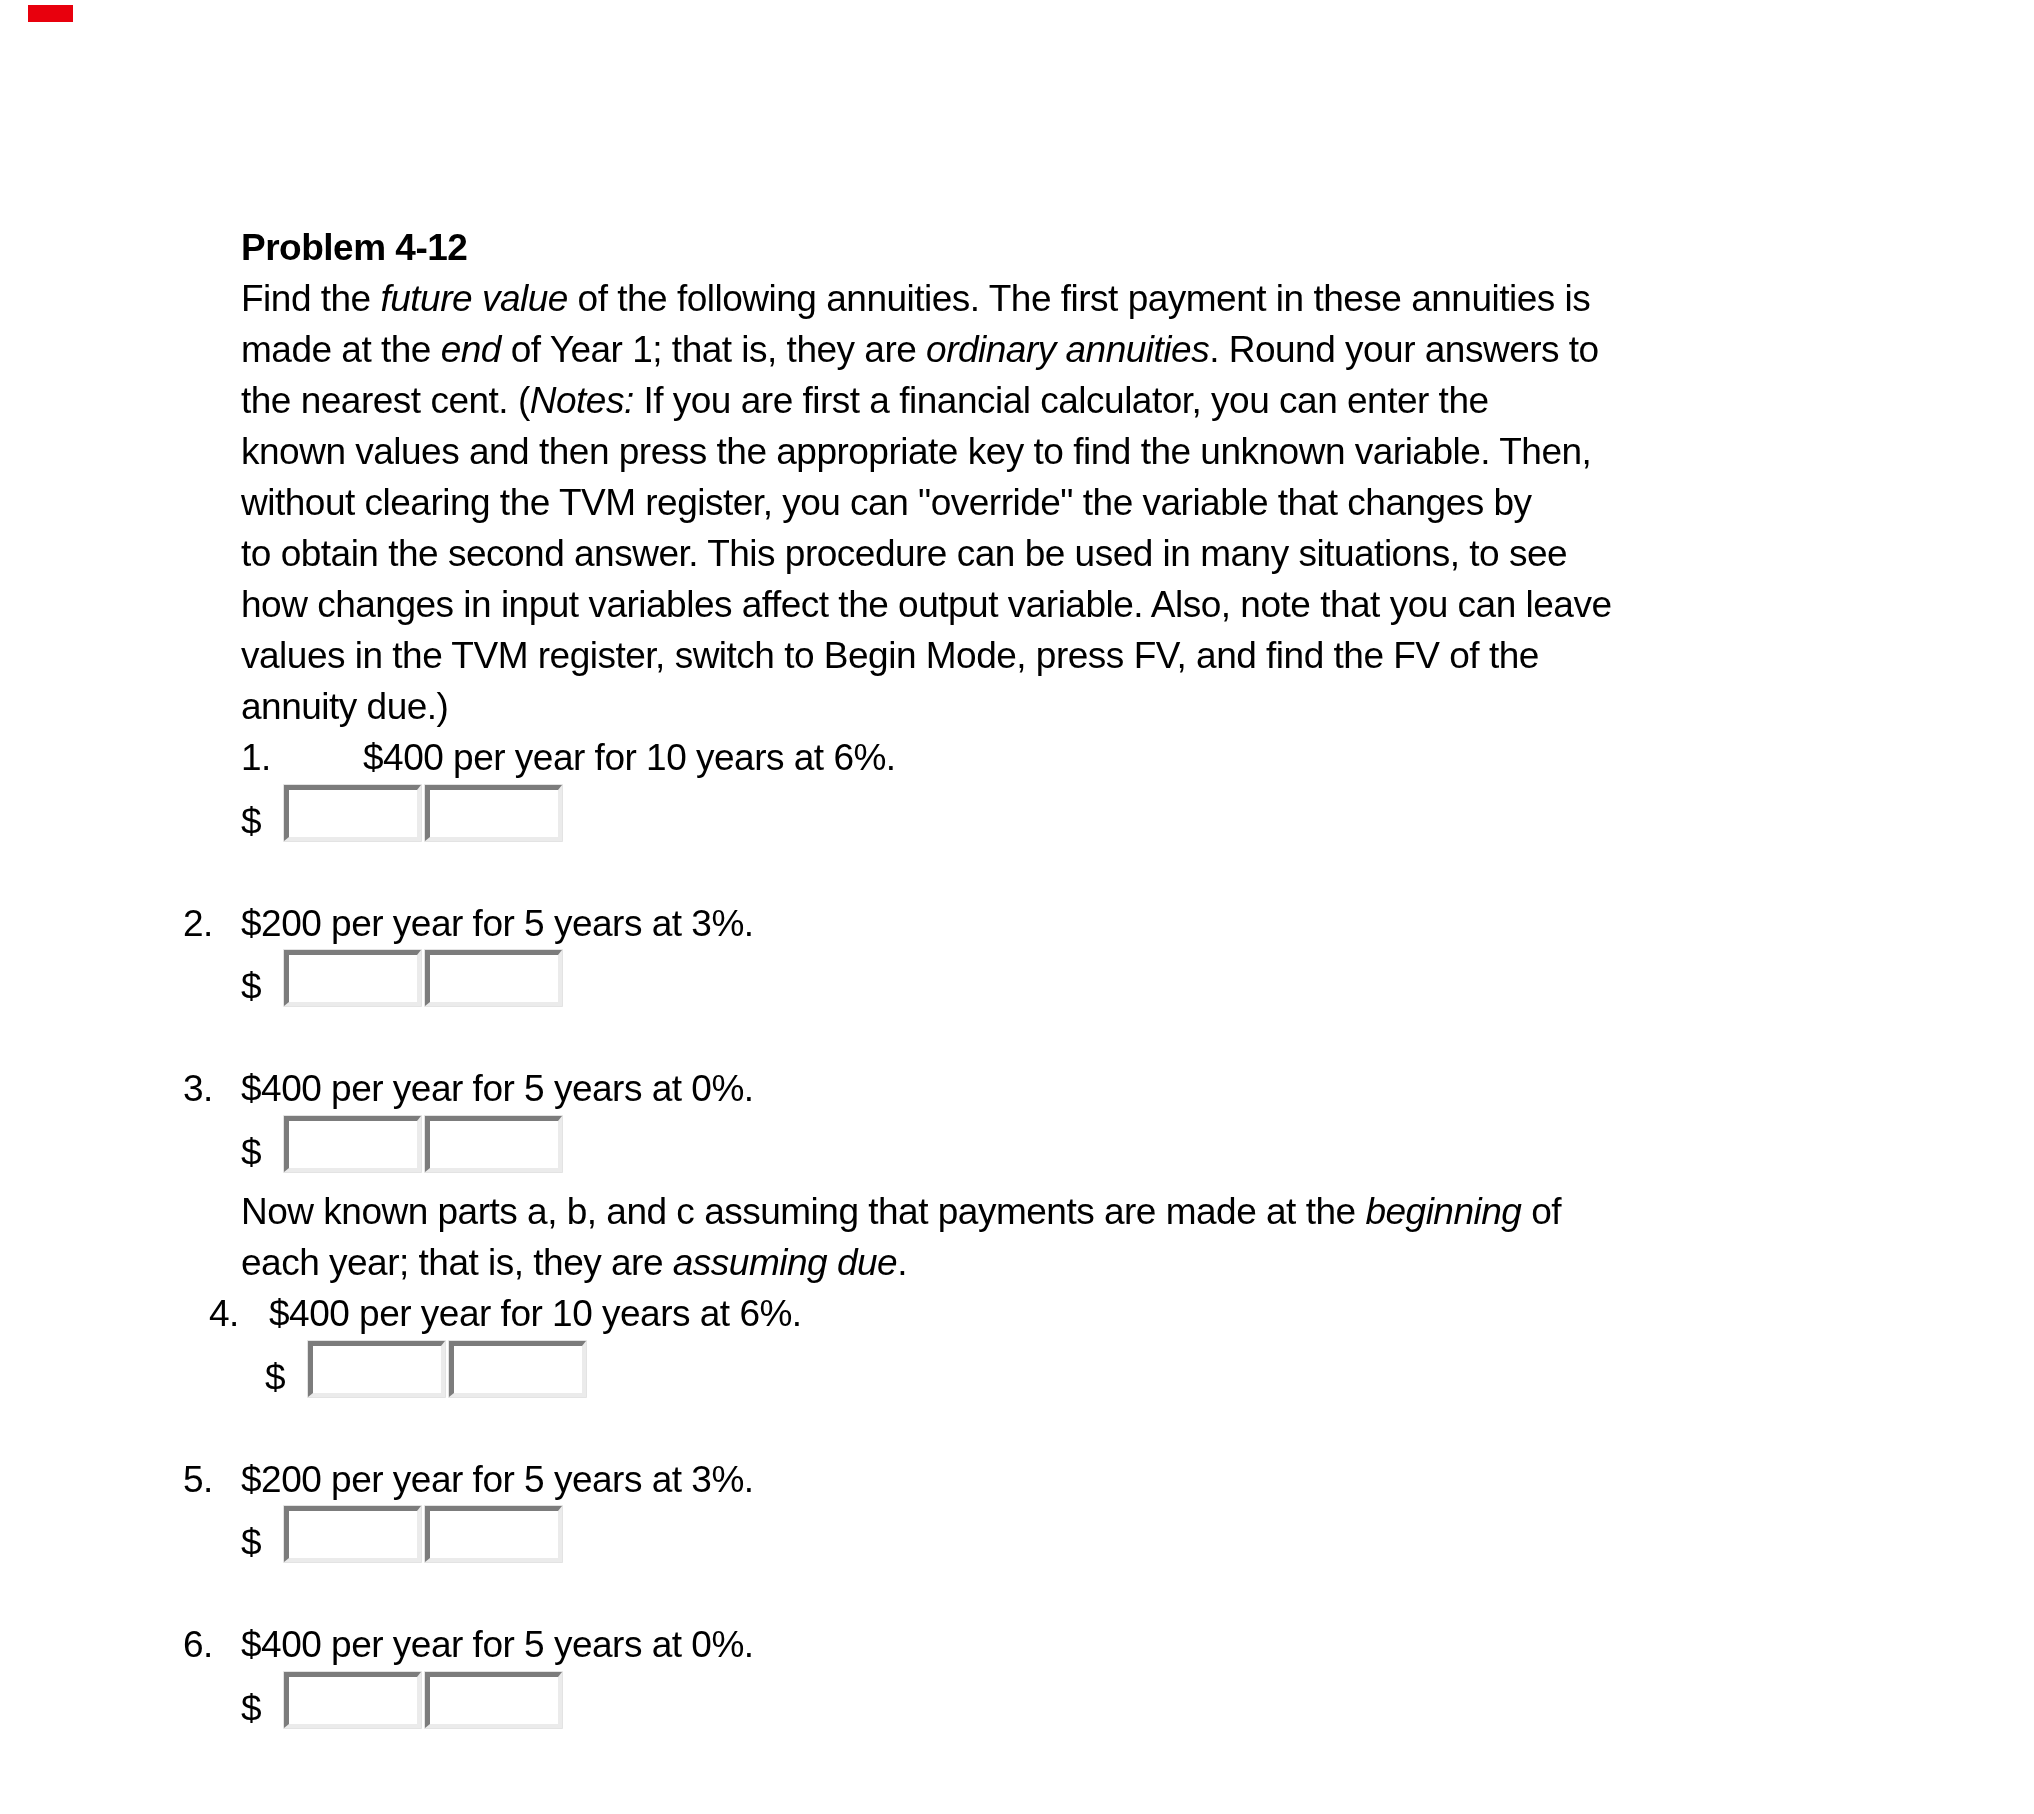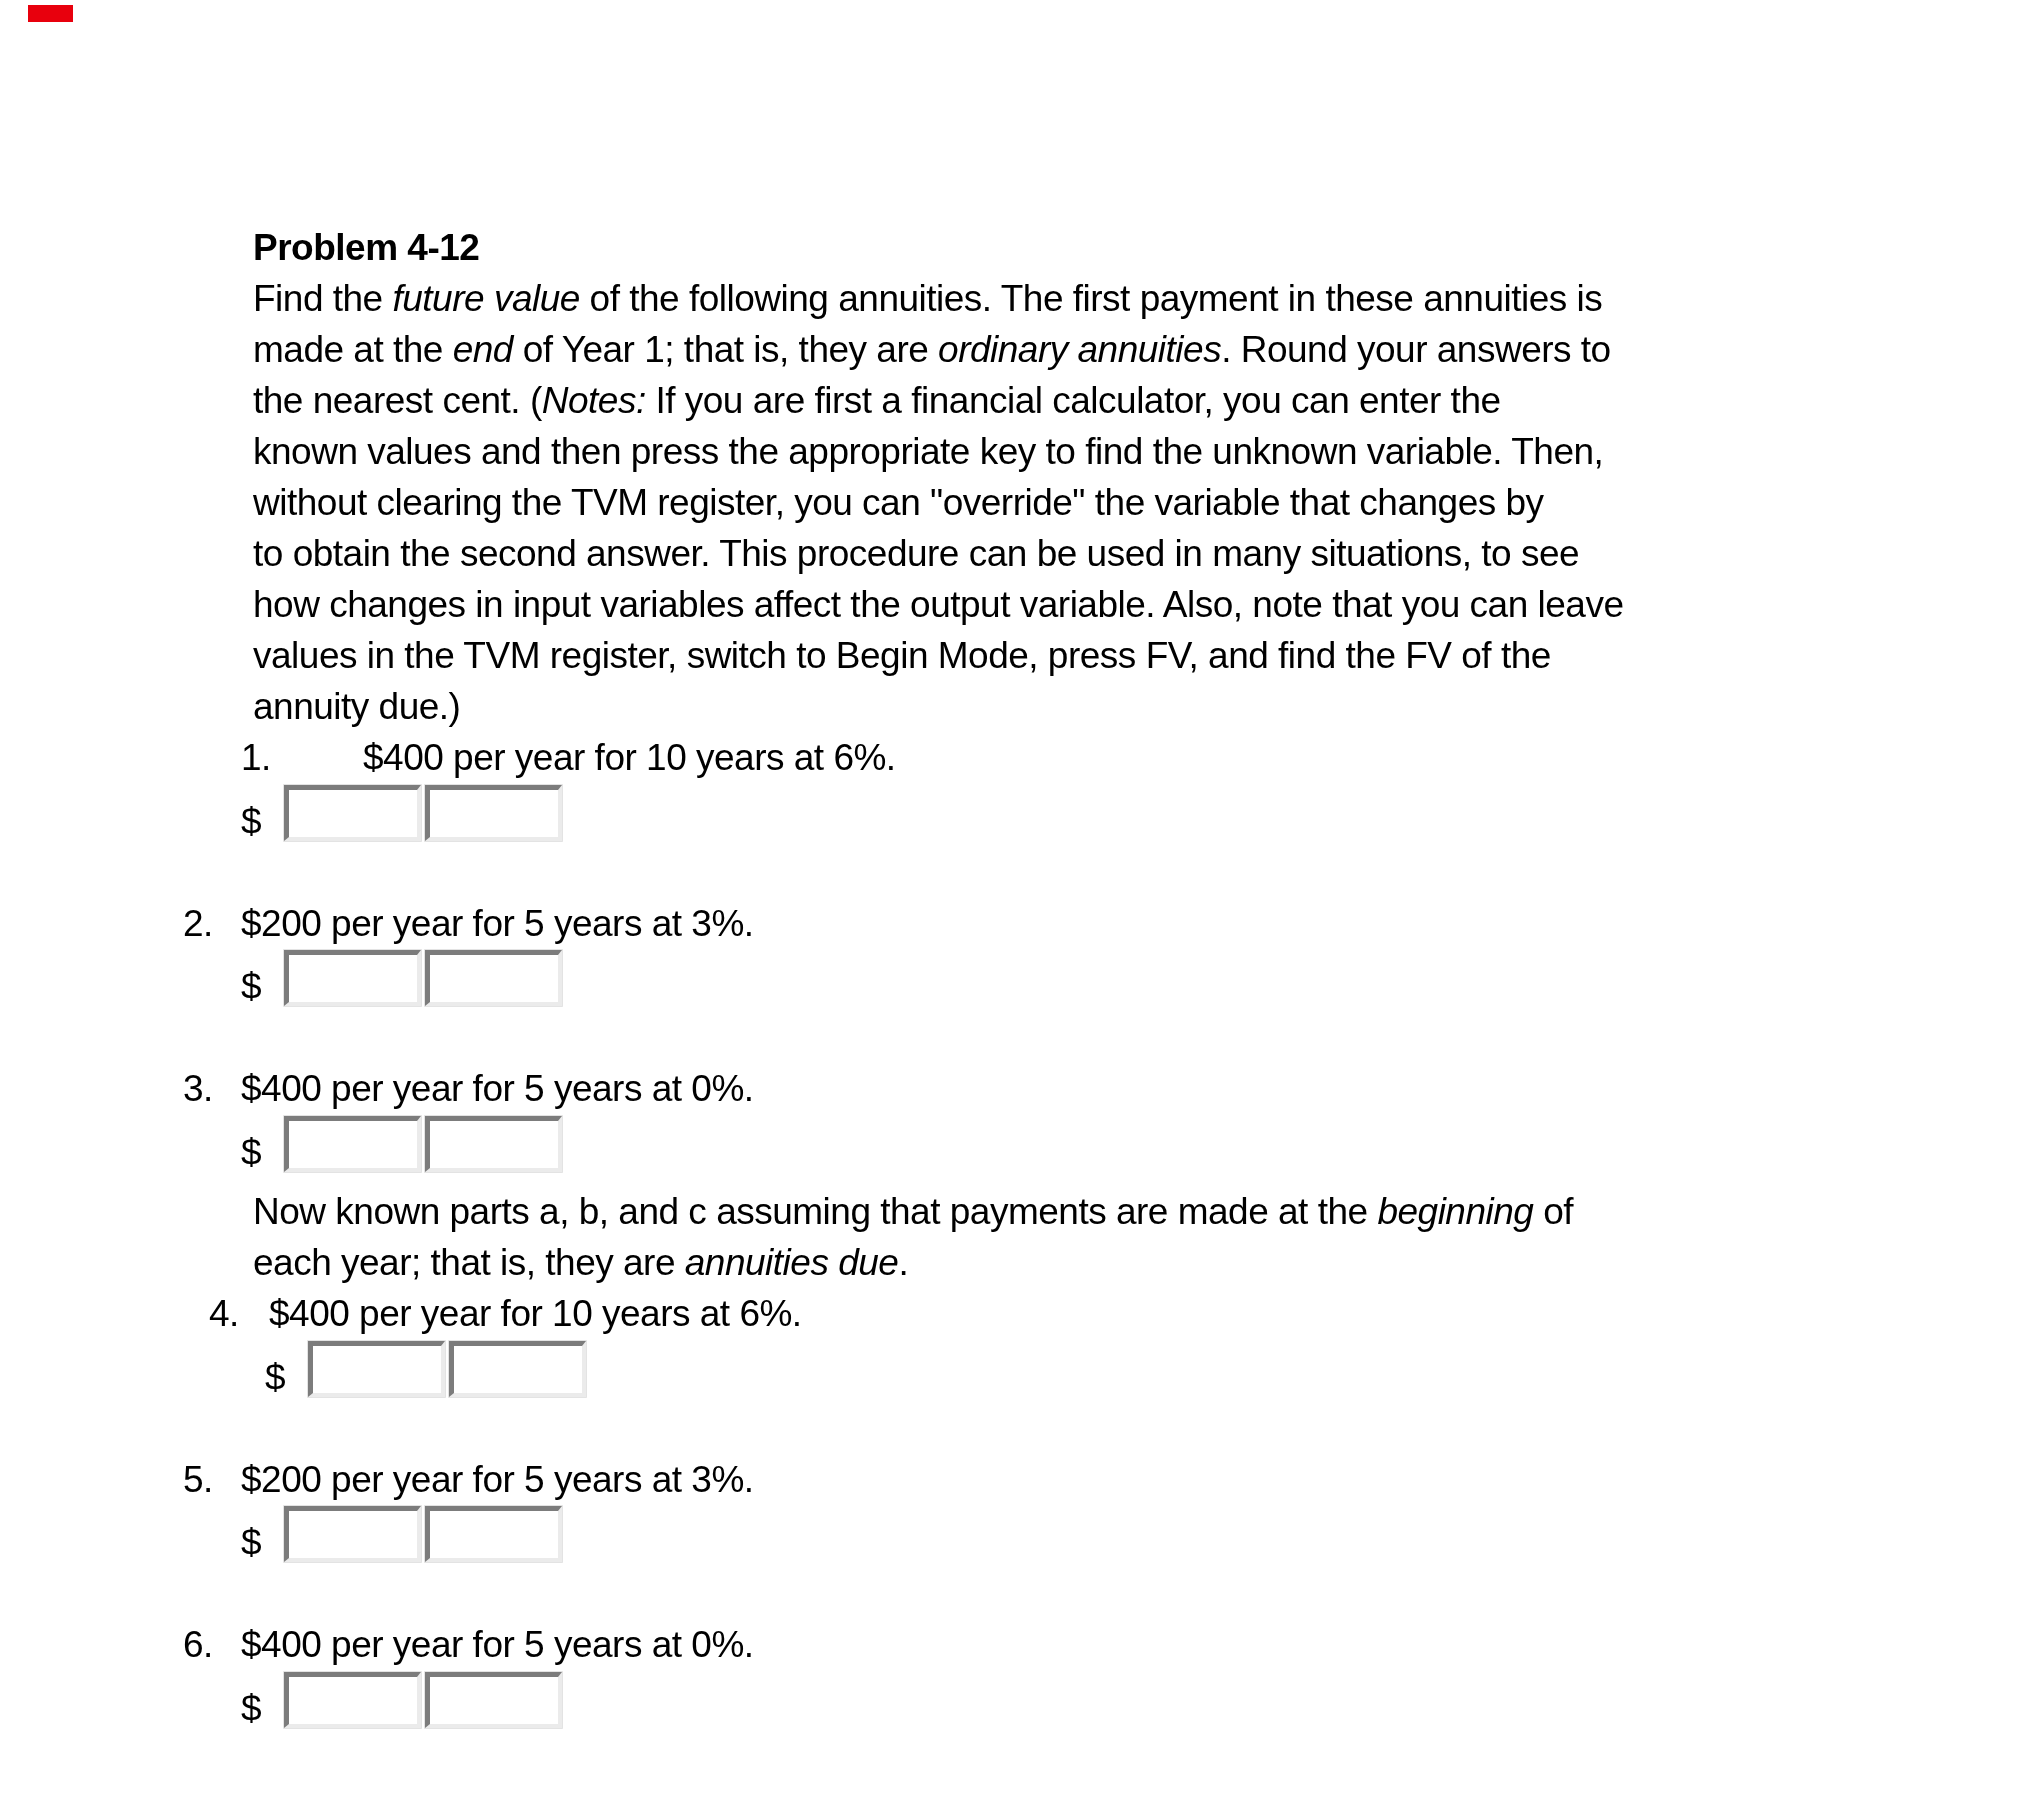--- a/index.html
+++ b/index.html
@@ -5,21 +5,21 @@
   html,body{margin:0;padding:0;}
   body{
     width:2034px;height:1814px;position:relative;background:#ffffff;
     font-family:"Liberation Sans", sans-serif;color:#000;overflow:hidden;
   }
   .red-marker{position:absolute;left:28px;top:4.8px;width:45px;height:17px;}
   .content{
     position:absolute;left:241px;top:222px;width:1676px;
     font-size:37px;line-height:51px;letter-spacing:-0.5px;white-space:nowrap;
   }
-  .tline{white-space:nowrap;margin-left:12px;}
+  .tline{white-space:nowrap;}
   .title-line{font-weight:bold;}
   .it{font-style:italic;text-align:right;}
   .item-line{position:relative;}
   .item-line .num{display:inline;}
   .item-line.tabbed .num{display:inline-block;width:122px;}
   .item-line.hanging .num{position:absolute;left:-58px;}
   .item-line.indented{padding-left:28px;}
   .item-line.indented .num{position:absolute;left:-32px;}
   .answer-row{display:flex;align-items:flex-end;margin:1.6px 0 57px 0;}
   .answer-row.indented{padding-left:24px;}
@@ -74,21 +74,21 @@
         <div class="item-line hanging"><span class="num">3.</span><span>$400 per year for 5 years at 0%.</span></div>
         <div class="answer-row tight">
           <span class="cur">$</span>
           <input type="text" class="abox" style="">
           <input type="text" class="abox" style="">
         </div>
       </div>
     </div>
   <div id="rework">
       <div class="tline"><span>Now known parts a, b, and c assuming that payments are made at the </span><span class="it">beginning</span><span> of</span></div>
-      <div class="tline"><span>each year; that is, they are </span><span class="it">annuities due</span><span>.</span></div>
+      <div class="tline"><span>each year; that is, they are </span><span class="it">assuming due</span><span>.</span></div>
     </div>
   <div id="items-b">
       <div>
         <div class="item-line indented"><span class="num">4.</span><span>$400 per year for 10 years at 6%.</span></div>
         <div class="answer-row indented">
           <span class="cur">$</span>
           <input type="text" class="abox" style="">
           <input type="text" class="abox" style="">
         </div>
       </div>

